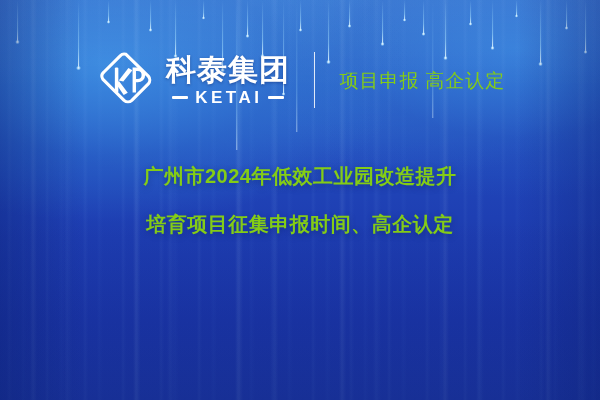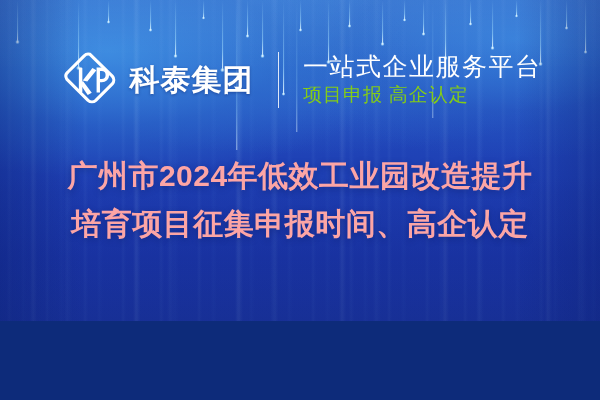--- a/index.html
+++ b/index.html
@@ -7,21 +7,21 @@
     padding: 0;
     background: #0d2b7a;
   }
   body {
     font-family: "Liberation Sans", "DejaVu Sans", sans-serif;
   }
 
   .banner {
     position: relative;
     width: 600px;
-    height: 321px;
+    height: 400px;
     overflow: hidden;
     background: #1a39a8;
   }
 
   
   .bg-base {
     position: absolute;
     inset: 0;
     background:
       radial-gradient(ellipse 70% 55% at 18% 16%, rgba(60,140,225,0.95) 0%, rgba(45,110,205,0.55) 42%, rgba(30,70,180,0.0) 72%),
@@ -155,22 +155,22 @@
   }
 
   
   .title {
     position: absolute;
     left: 0; right: 0;
     top: 152px;
     text-align: center;
   }
   .title-line {
-    color: #fca5a5;
-    font-size: 30px;
+    color: #84cc16;
+    font-size: 20px;
     font-weight: 700;
     letter-spacing: 0.5px;
     line-height: 48px;
     white-space: nowrap;
     text-shadow: 0 2px 6px rgba(8,26,95,0.40);
   }
 </style>
 </head>
 <body>
 
@@ -258,27 +258,31 @@
         <g fill="#ffffff">
           <rect x="20.5" y="19" width="3.6" height="26" rx="1.2"></rect>
           <path d="M24.5 32.5 L34.5 19.5 L38.6 22 L29.2 33.6 Z"></path>
           <path d="M24.5 32.8 L33.8 45.2 L29.6 47.4 L22.6 37.2 Z"></path>
           <path d="M38.8 19.2 h5.4 a7.6 7.6 0 0 1 0 15.2 h-1.9 v10.4 h-3.5 Z M42.3 22.6 v8.4 h1.6 a4.2 4.2 0 0 0 0 -8.4 Z"></path>
         </g>
       </svg>
 
       <div class="logo-text">
         <div class="logo-cn">科泰集团</div>
+        <div class="logo-en">
+          <span class="dash"></span>
+          <span class="en">KETAI</span>
+          <span class="dash"></span>
+        </div>
       </div>
     </div>
 
     <div class="divider"></div>
 
     <div class="slogan">
-      <div class="slogan-main">一站式企业服务平台</div>
       <div class="slogan-sub">项目申报 高企认定</div>
     </div>
 
   </div>
 
   <div class="title">
     <div class="title-line">广州市2024年低效工业园改造提升</div>
     <div class="title-line">培育项目征集申报时间、高企认定</div>
   </div>
 

